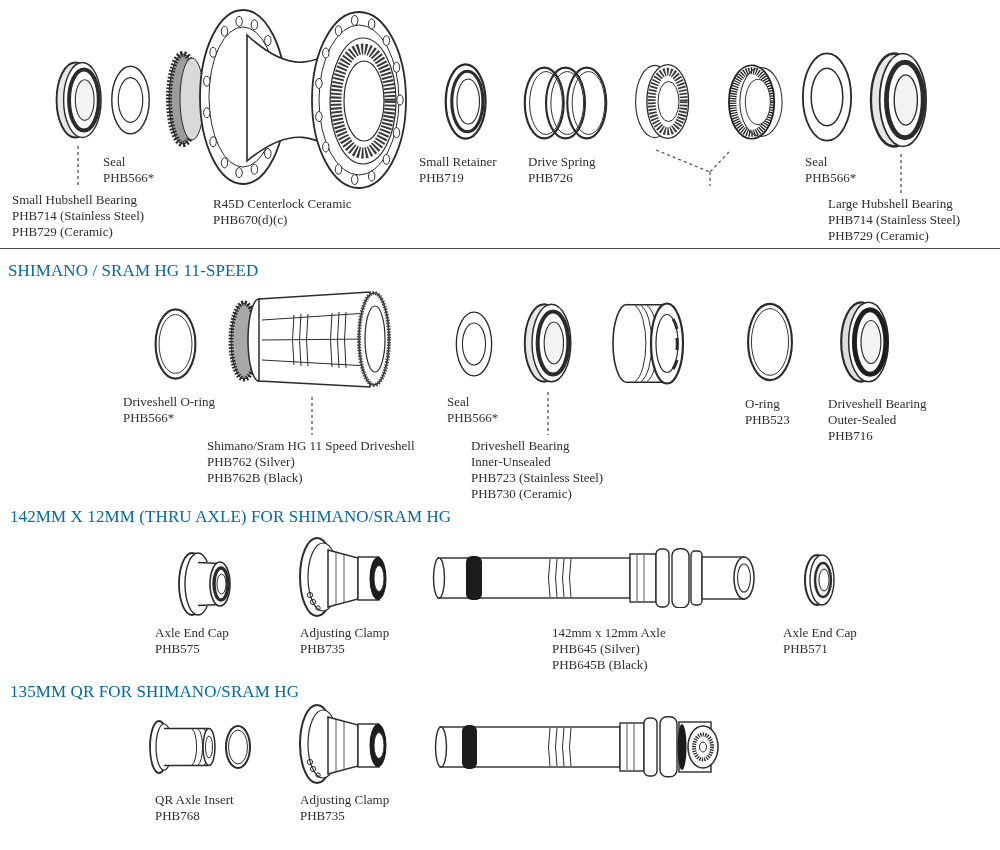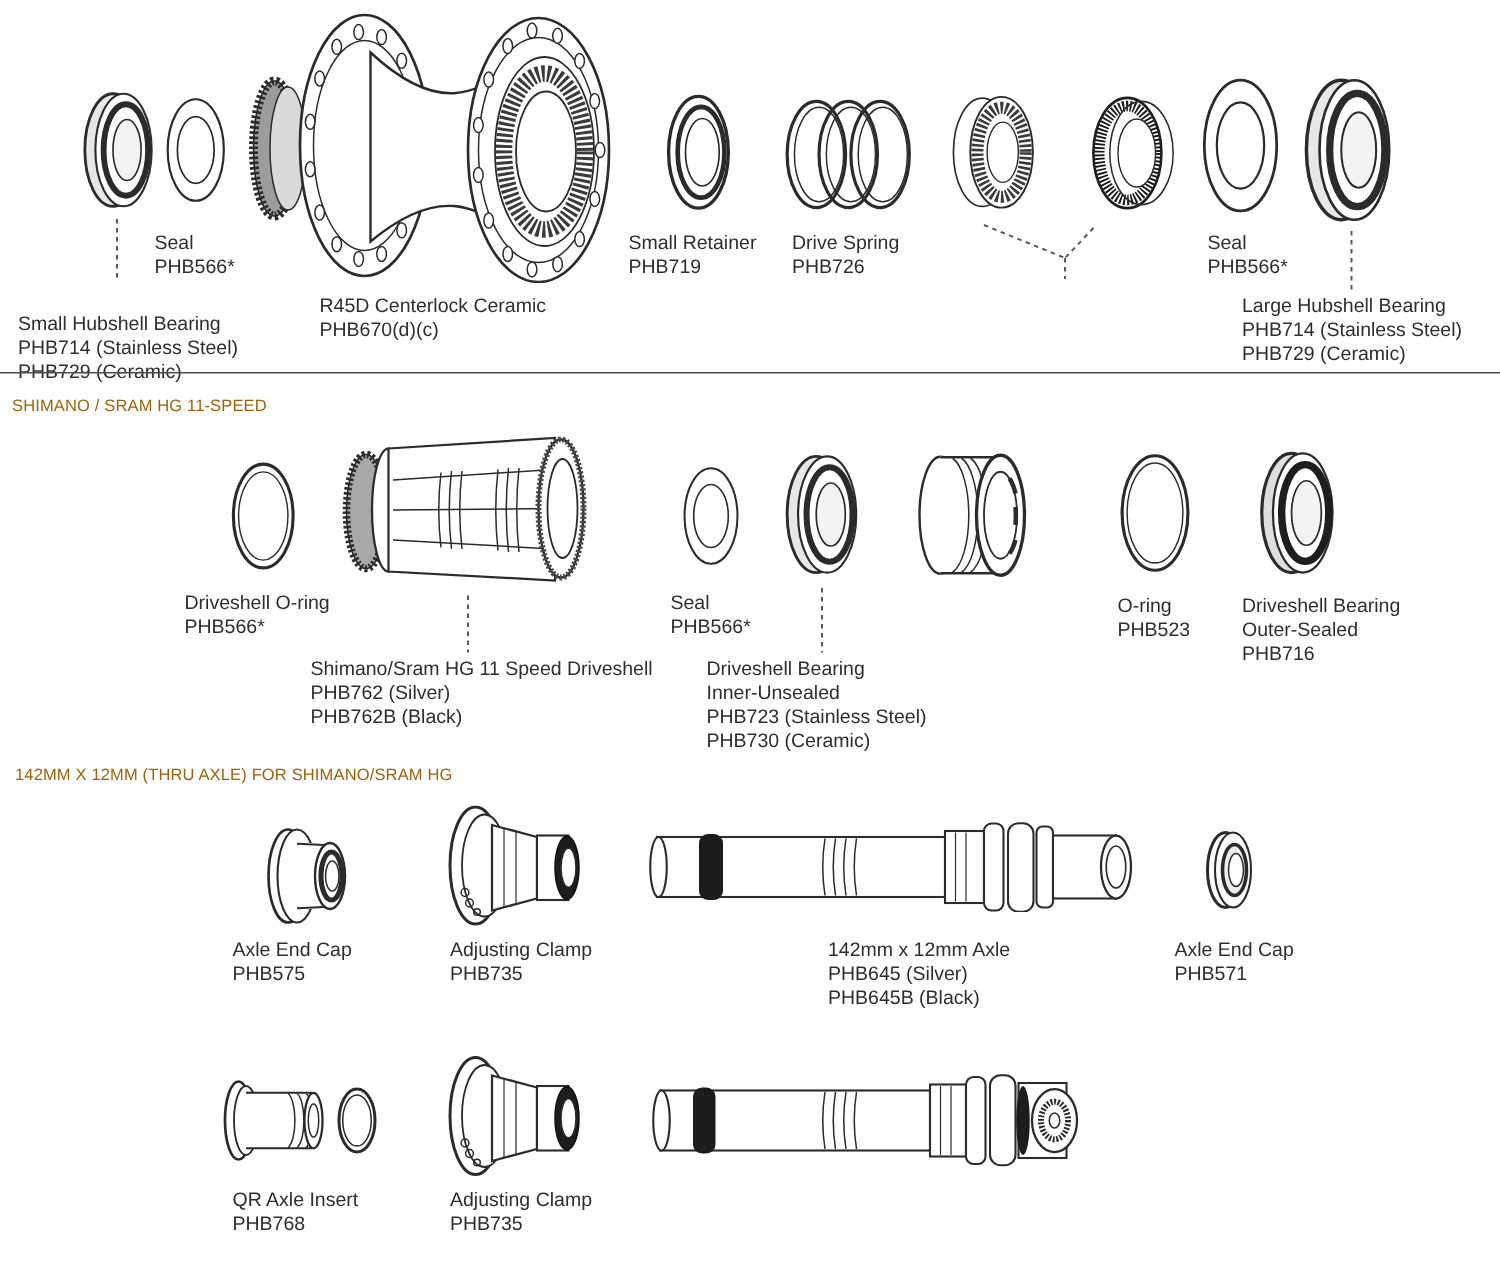--- a/index.html
+++ b/index.html
@@ -1,20 +1,20 @@
 <!DOCTYPE html>
 <html><head>
 <meta charset="utf-8">
 <style>
   html,body{margin:0;padding:0;background:#fff;}
   #stage{position:relative;width:1000px;height:850px;background:#fff;overflow:hidden;
-         font-family:Liberation Sans, sans-serif;}
+         font-family:Liberation Serif, serif;}
   .part{position:absolute;}
   .lbl{position:absolute;font-size:13px;line-height:16px;color:#2e2e2e;white-space:pre-line;}
-  .hdr{position:absolute;font-size:11px;line-height:16px;color:#a16207;letter-spacing:.1px;}
+  .hdr{position:absolute;font-size:17px;line-height:16px;color:#0369a1;letter-spacing:.1px;}
   .rule{position:absolute;left:0;top:248px;width:1000px;border-top:1.7px solid #4d4d4d;}
   svg{display:block;}
 </style>
 </head>
 <body>
 
 <div id="stage">
 
   <svg class="part" style="left:55px;top:59px" width="50" height="82" viewBox="0 0 64 104">
     <ellipse cx="26" cy="52" rx="24" ry="48" fill="#e7e7e7" stroke="#2b2b2b" stroke-width="2.4"></ellipse>
@@ -119,21 +119,21 @@
 
   <svg class="part" style="left:869px;top:47px" width="62" height="106" viewBox="0 0 64 104">
     <ellipse cx="26" cy="52" rx="24" ry="48" fill="#e7e7e7" stroke="#2b2b2b" stroke-width="2.4"></ellipse>
     <ellipse cx="35" cy="52" rx="24" ry="48" fill="#ffffff" stroke="#2b2b2b" stroke-width="1.8"></ellipse>
     <ellipse cx="37" cy="52" rx="19" ry="39" fill="none" stroke="#2b2b2b" stroke-width="5"></ellipse>
     <ellipse cx="38" cy="52" rx="12" ry="26" fill="#f3f3f3" stroke="#2b2b2b" stroke-width="1.4"></ellipse>
   </svg>
 
   <div class="lbl" style="left:103px;top:154px">Seal
 PHB566*</div>
-  <div class="lbl" style="left:12px;top:208px">Small Hubshell Bearing
+  <div class="lbl" style="left:12px;top:192px">Small Hubshell Bearing
 PHB714 (Stainless Steel)
 PHB729 (Ceramic)</div>
   <div class="lbl" style="left:213px;top:196px">R45D Centerlock Ceramic
 PHB670(d)(c)</div>
   <div class="lbl" style="left:419px;top:154px">Small Retainer
 PHB719</div>
   <div class="lbl" style="left:528px;top:154px">Drive Spring
 PHB726</div>
   <div class="lbl" style="left:805px;top:154px">Seal
 PHB566*</div>
@@ -266,20 +266,21 @@
   <div class="lbl" style="left:155px;top:625px">Axle End Cap
 PHB575</div>
   <div class="lbl" style="left:300px;top:625px">Adjusting Clamp
 PHB735</div>
   <div class="lbl" style="left:552px;top:625px">142mm x 12mm Axle
 PHB645 (Silver)
 PHB645B (Black)</div>
   <div class="lbl" style="left:783px;top:625px">Axle End Cap
 PHB571</div>
 
+  <div class="hdr" style="left:10px;top:684px">135MM QR FOR SHIMANO/SRAM HG</div>
 
   <svg class="part" style="left:148px;top:714px" width="104" height="66" viewBox="0 0 104 66">
     <ellipse cx="11" cy="33" rx="9" ry="26" fill="#fff" stroke="#2b2b2b" stroke-width="1.8"></ellipse>
     <ellipse cx="16" cy="33" rx="8" ry="23" fill="#fff" stroke="#2b2b2b" stroke-width="1.2"></ellipse>
     <rect x="16" y="14" width="44" height="38" fill="#fff"></rect>
     <line x1="16" y1="14.5" x2="60" y2="14.5" stroke="#2b2b2b" stroke-width="1.4"></line>
     <line x1="16" y1="51.5" x2="60" y2="51.5" stroke="#2b2b2b" stroke-width="1.4"></line>
     <path d="M44,15 a6,18.5 0 0 1 0,36 M50,15 a6,18.5 0 0 1 0,36 M56,15 a6,18.5 0 0 1 0,36" fill="none" stroke="#2b2b2b" stroke-width="1"></path>
     <ellipse cx="61" cy="33" rx="6" ry="18.5" fill="#fff" stroke="#2b2b2b" stroke-width="1.5"></ellipse>
     <ellipse cx="61" cy="33" rx="3.5" ry="11" fill="#fff" stroke="#2b2b2b" stroke-width="1"></ellipse>

